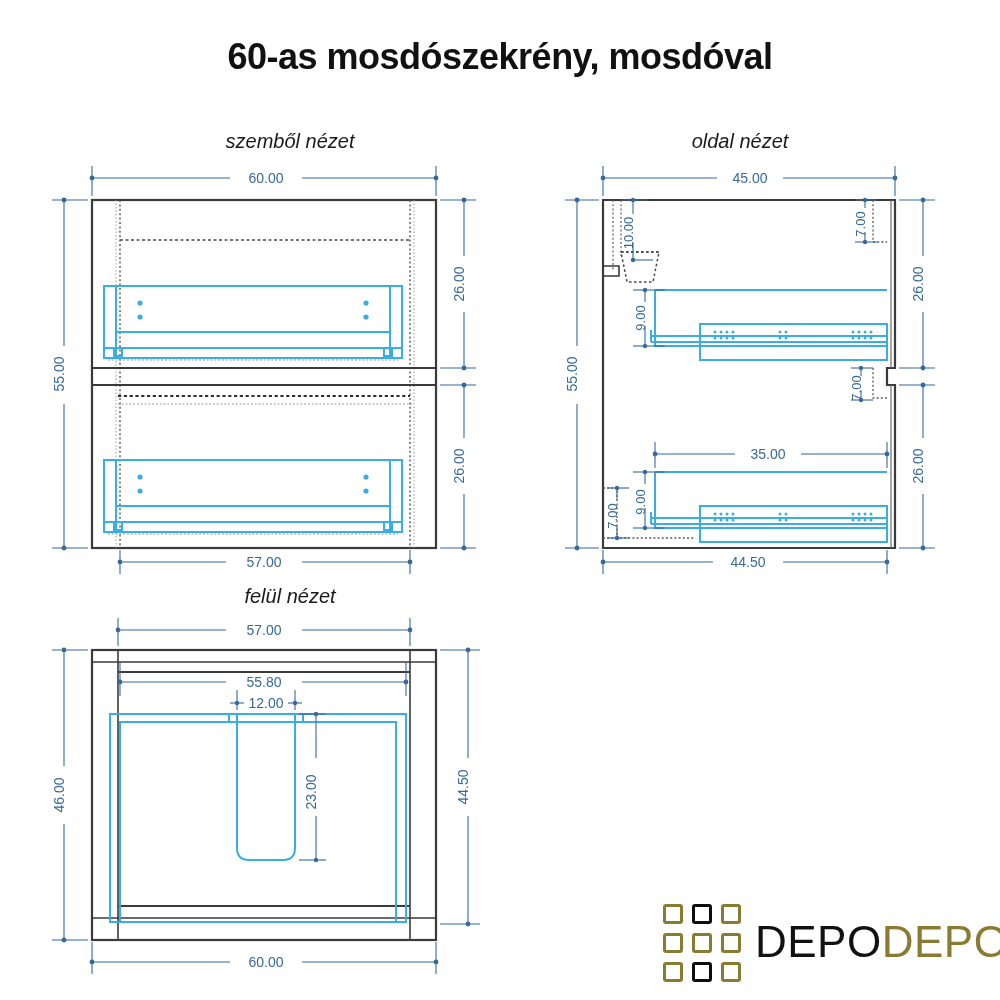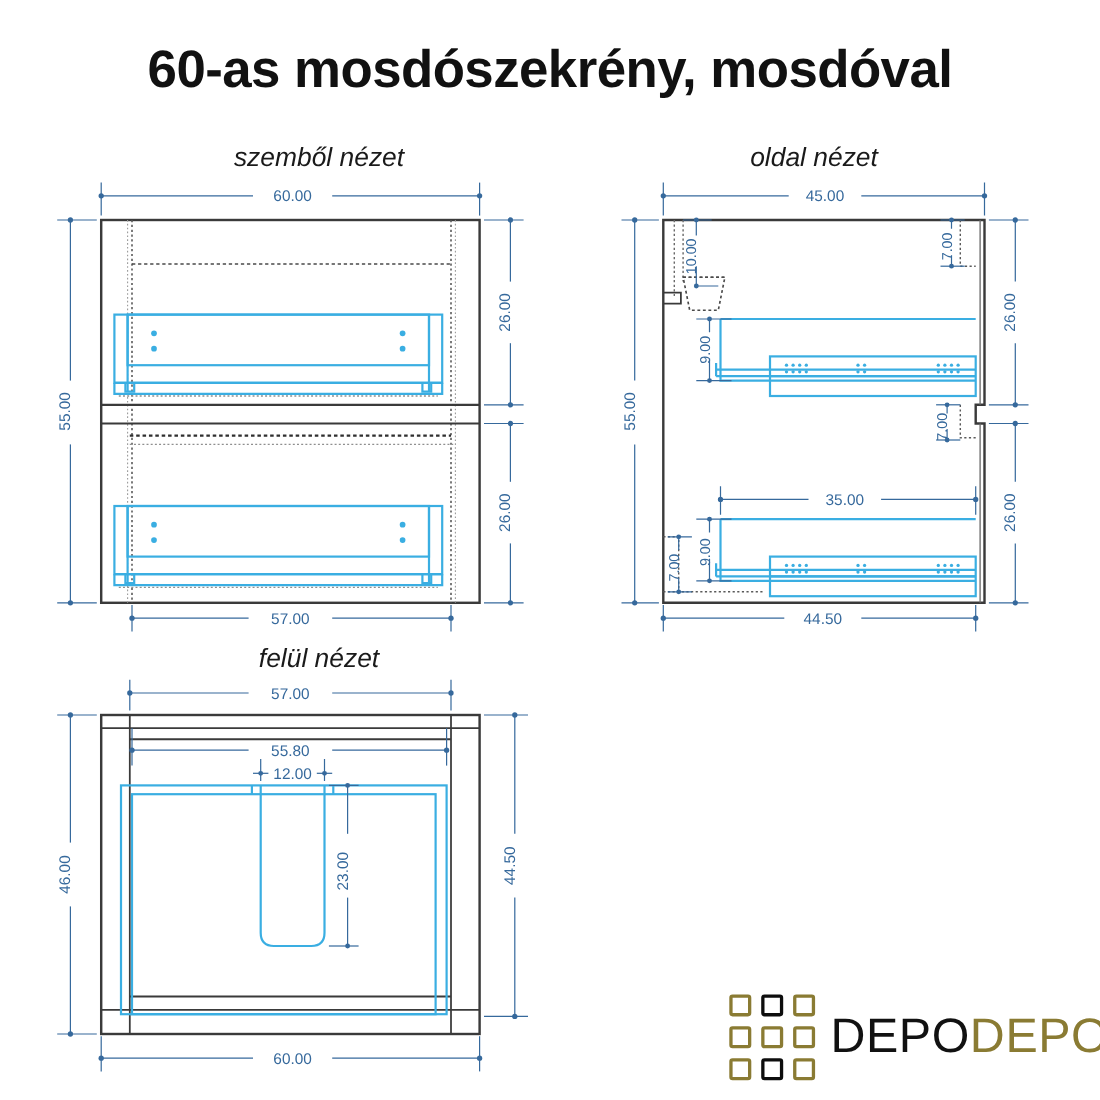--- a/index.html
+++ b/index.html
@@ -4,24 +4,24 @@
 <style>
   html,body{margin:0;padding:0;}
   body{
     width:1000px;height:1000px;background:#ffffff;
     font-family:"Liberation Sans", sans-serif;
     overflow:hidden;position:relative;
   }
   #stage{position:absolute;left:0;top:0;width:1000px;height:1000px;}
   .ttl{
     position:absolute;left:0;top:36px;width:1000px;text-align:center;
-    font-size:48px;font-weight:bold;color:#111111;letter-spacing:-0.5px;
+    font-size:36px;font-weight:bold;color:#111111;letter-spacing:-0.5px;
   }
   .vlabel{
-    position:absolute;font-style:italic;font-size:24px;color:#1a1a1a;
+    position:absolute;font-style:italic;font-size:20px;color:#1a1a1a;
     text-align:center;white-space:nowrap;
   }
   .logo{position:absolute;left:663px;top:900px;width:330px;height:86px;}
   .logo-grid{position:absolute;left:0px;top:4px;width:78px;height:78px;}
   .sq{position:absolute;width:20px;height:20px;border:3.5px solid #8a7b33;border-radius:3px;box-sizing:border-box;}
   .sq.blk{border-color:#0d0d0d;}
   .logo-text{
     position:absolute;left:92px;top:16px;font-size:44px;font-weight:500;
     letter-spacing:0.5px;white-space:nowrap;line-height:52px;
   }

